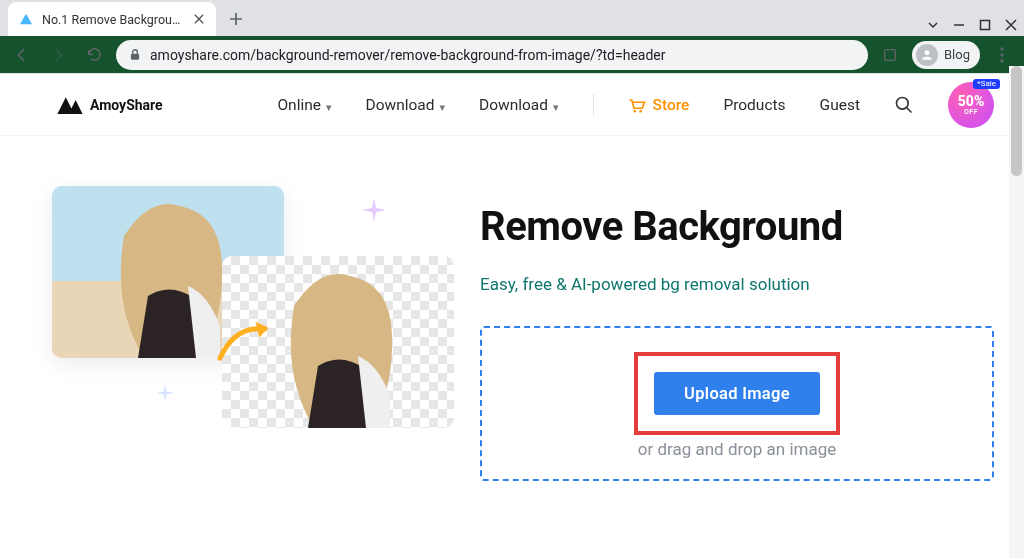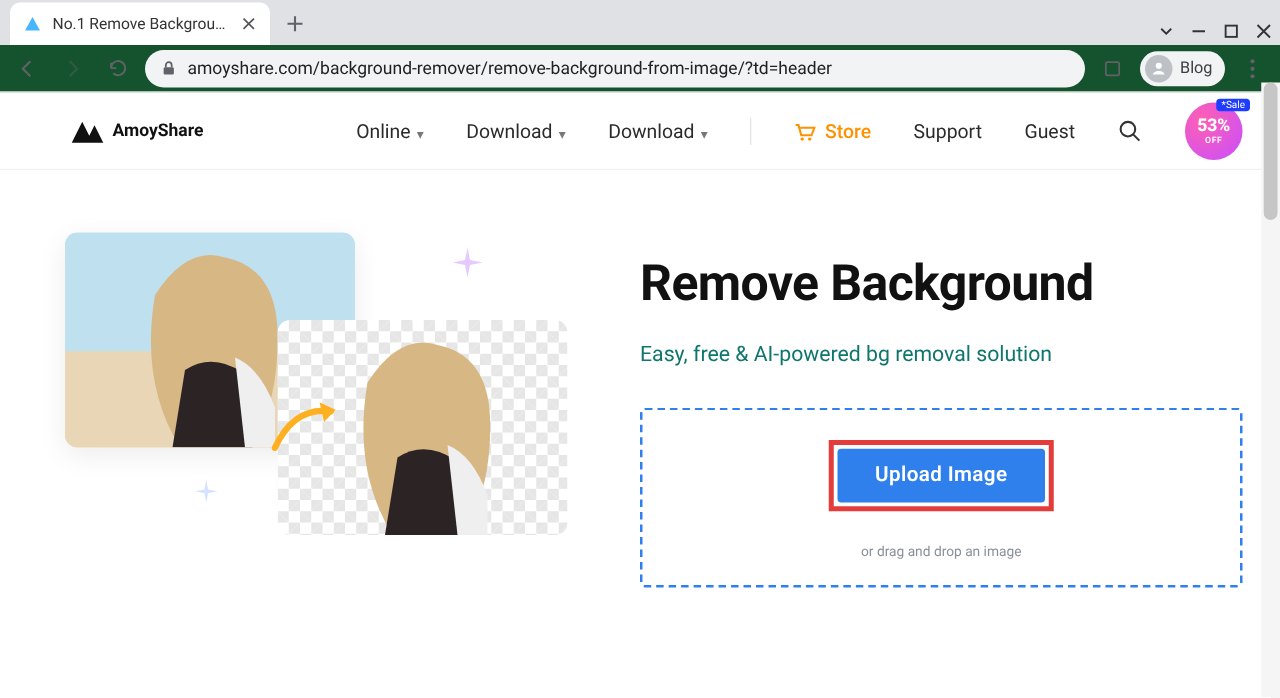--- a/index.html
+++ b/index.html
@@ -34,42 +34,42 @@
   .nav-item .chev { font-size:11px; color:#777; }
   .nav-sep { width:1px; height:22px; background:#e3e3e3; }
   .store { color:#FF9100; display:flex; align-items:flex-end; gap:7px; font-weight:500;}
   .store .cart { width:18px; height:16px; }
   .search-ico { width:20px; height:20px; color:#333; cursor:pointer;}
   .sale-badge { width:46px; height:46px; border-radius:50%; background: radial-gradient(circle at 30% 30%, #ff5fb3, #c64eff); display:flex; flex-direction:column; align-items:center; justify-content:center; color:#fff; font-weight:800; font-size:14px; line-height:1; position:relative;}
   .sale-badge .tag { position:absolute; top:-3px; right:-6px; background:#1e3dff; color:#fff; font-size:8px; font-weight:400; padding:1px 4px; border-radius:3px;}
   .sale-badge .off { font-size:7px; font-weight:600; margin-top:1px; letter-spacing:0.5px;}
 
   
-  .hero { display:flex; padding: 50px 30px 0 52px; gap: 60px; position:relative;}
+  .hero { display:flex; padding: 50px 30px 0 52px; gap: 28px; position:relative;}
   .hero-left { width: 400px; position:relative; height: 300px;}
   .img-orig { position:absolute; top:0; left:0; width:232px; height:172px; border-radius:10px; overflow:hidden; background:linear-gradient(180deg,#c7e6f5 0%,#e7d6b9 100%); box-shadow: 0 6px 22px rgba(0,0,0,0.08);}
   .img-cut  { position:absolute; top:70px; left:170px; width:232px; height:172px; border-radius:10px; overflow:hidden;}
   .checker { position:absolute; inset:0; background:
      linear-gradient(45deg,#e6e6e6 25%,transparent 25%),
      linear-gradient(-45deg,#e6e6e6 25%,transparent 25%),
      linear-gradient(45deg,transparent 75%,#e6e6e6 75%),
      linear-gradient(-45deg,transparent 75%,#e6e6e6 75%);
      background-size:18px 18px; background-position:0 0,0 9px,9px -9px,-9px 0; background-color:#fff;}
   .person { position:absolute; inset:0; }
   .arrow-deco { position:absolute; top:134px; left:160px; color:#FFB020; transform:rotate(-20deg); z-index:3; pointer-events:none;}
   .sparkle1 { position:absolute; top:12px; left:310px; color:#e6c9ff; }
   .sparkle2 { position:absolute; top:198px; left:104px; color:#d6e3ff; }
 
   .hero-right { flex:1; padding-top:16px;}
   .hero-title { font-size:40px; font-weight:700; color:#111; line-height:1.25; letter-spacing:-0.5px;}
   .hero-sub { margin-top:22px; font-size:17px; color:#0f766e; }
   .drop-zone { margin-top:32px; border:2px dashed #2F80ED; border-radius:4px; padding:24px 10px 20px; text-align:center;}
-  .upload-wrap { display:inline-block; border:4px solid #E43B3B; padding:3px; }
+  .upload-wrap { display:inline-block; border:4px solid #E43B3B; padding:16px; }
   .upload-btn { background:#2F80ED; color:#fff; border:none; padding:12px 30px; font-size:16.5px; font-weight:600; border-radius:3px; cursor:pointer; letter-spacing:0.3px;}
-  .drop-hint { margin-top:26px; color:#8a9099; font-size:11px;}
+  .drop-hint { margin-top:4px; color:#8a9099; font-size:17px;}
 
   .page-scrollbar { position:absolute; right:0; top:66px; bottom:0; width:15px; background:#f5f5f5;}
   .page-scrollbar .thumb { position:absolute; left:2px; right:2px; top:0; height:110px; background:#c6c6c6; border-radius:6px;}
 </style>
 </head>
 <body>
 
 <div class="tab-strip">
   <div class="tab">
     <span class="favicon">
@@ -183,32 +183,32 @@
     <span class="nav-sep"></span>
     <div class="nav-item store">
       <span class="cart"><svg viewBox="0 0 24 20" width="18" height="16">
             <path d="M2 2 H5 L8 13 H19 L22 5 H7" fill="none" stroke="#FF9100" stroke-width="2.2"></path>
             <circle cx="9" cy="17" r="1.8" fill="#FF9100"></circle>
             <circle cx="17" cy="17" r="1.8" fill="#FF9100"></circle>
           </svg></span>
       <span>Store</span>
     </div>
     <div class="nav-item">
-        <span>Support</span>
+        <span>Products</span>
       </div>
     <div class="nav-item">
         <span>Guest</span>
       </div>
     <span class="search-ico"><svg viewBox="0 0 24 24" width="20" height="20">
           <circle cx="10" cy="10" r="7" fill="none" stroke="#333" stroke-width="2"></circle>
           <path d="M15 15 L21 21" stroke="#333" stroke-width="2"></path>
         </svg></span>
     <div class="sale-badge">
       <span class="tag">*Sale</span>
-      <span>53%</span>
+      <span>50%</span>
       <span class="off">OFF</span>
     </div>
   </div>
 </div>
 
 <div class="hero">
   <div class="hero-left">
     <span class="sparkle1"><svg width="24" height="24" viewBox="0 0 24 24">
           <path d="M12 0 L14 10 L24 12 L14 14 L12 24 L10 14 L0 12 L10 10 Z" fill="#e6c9ff"></path>
         </svg></span>

